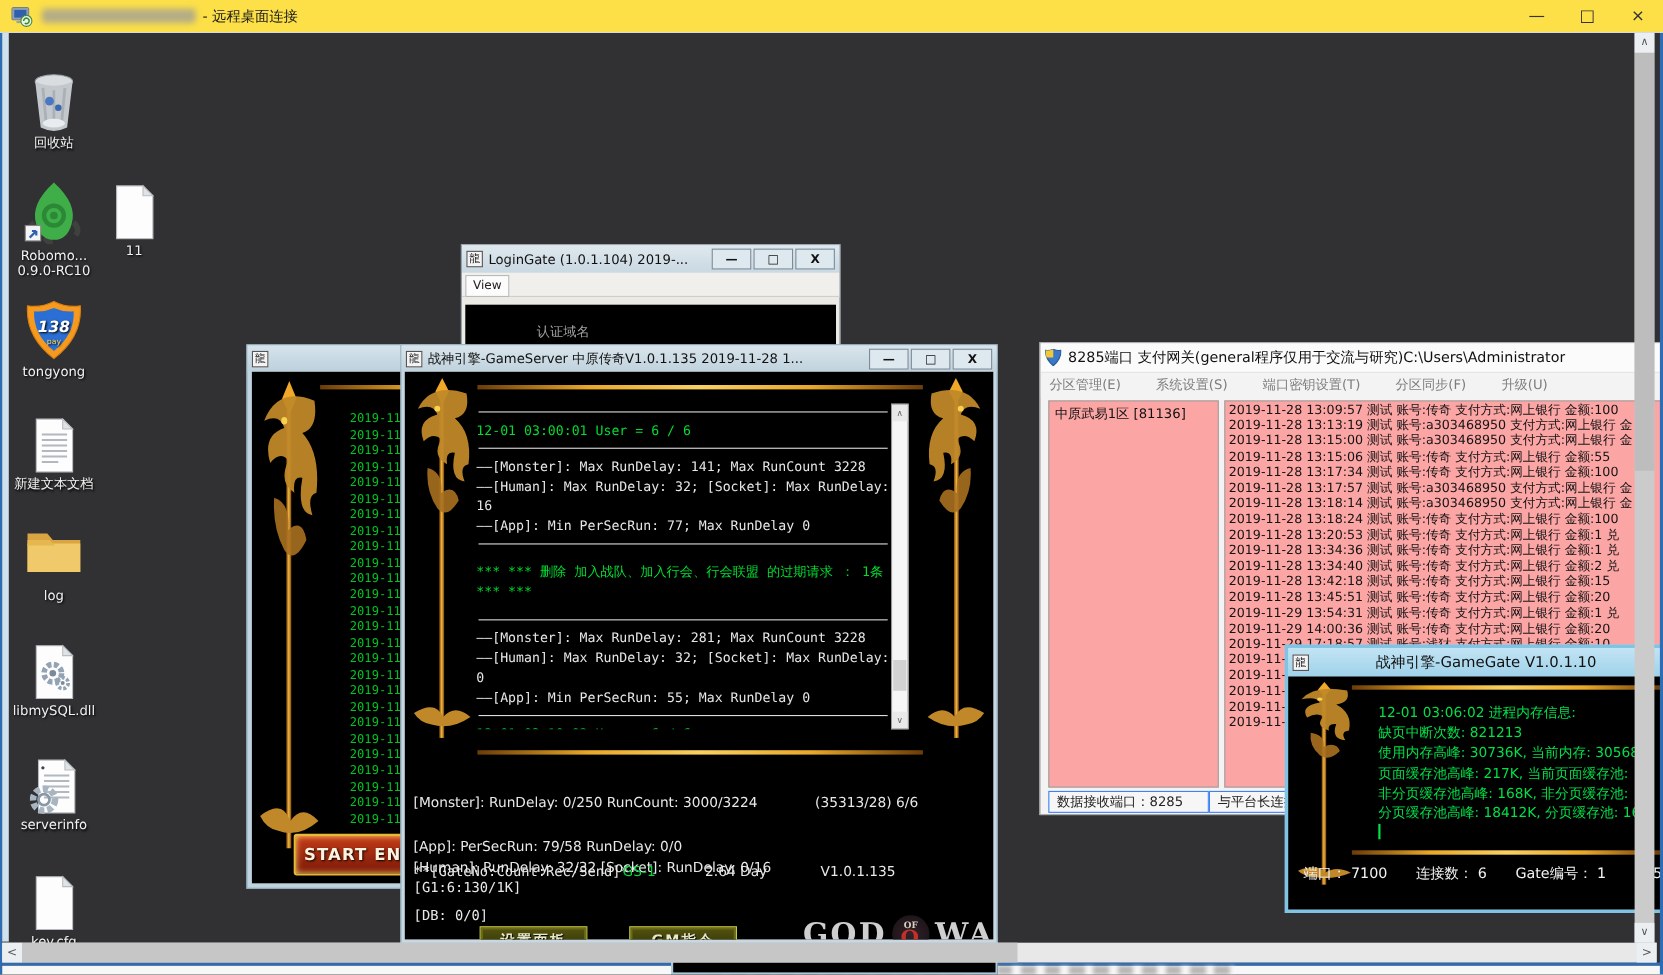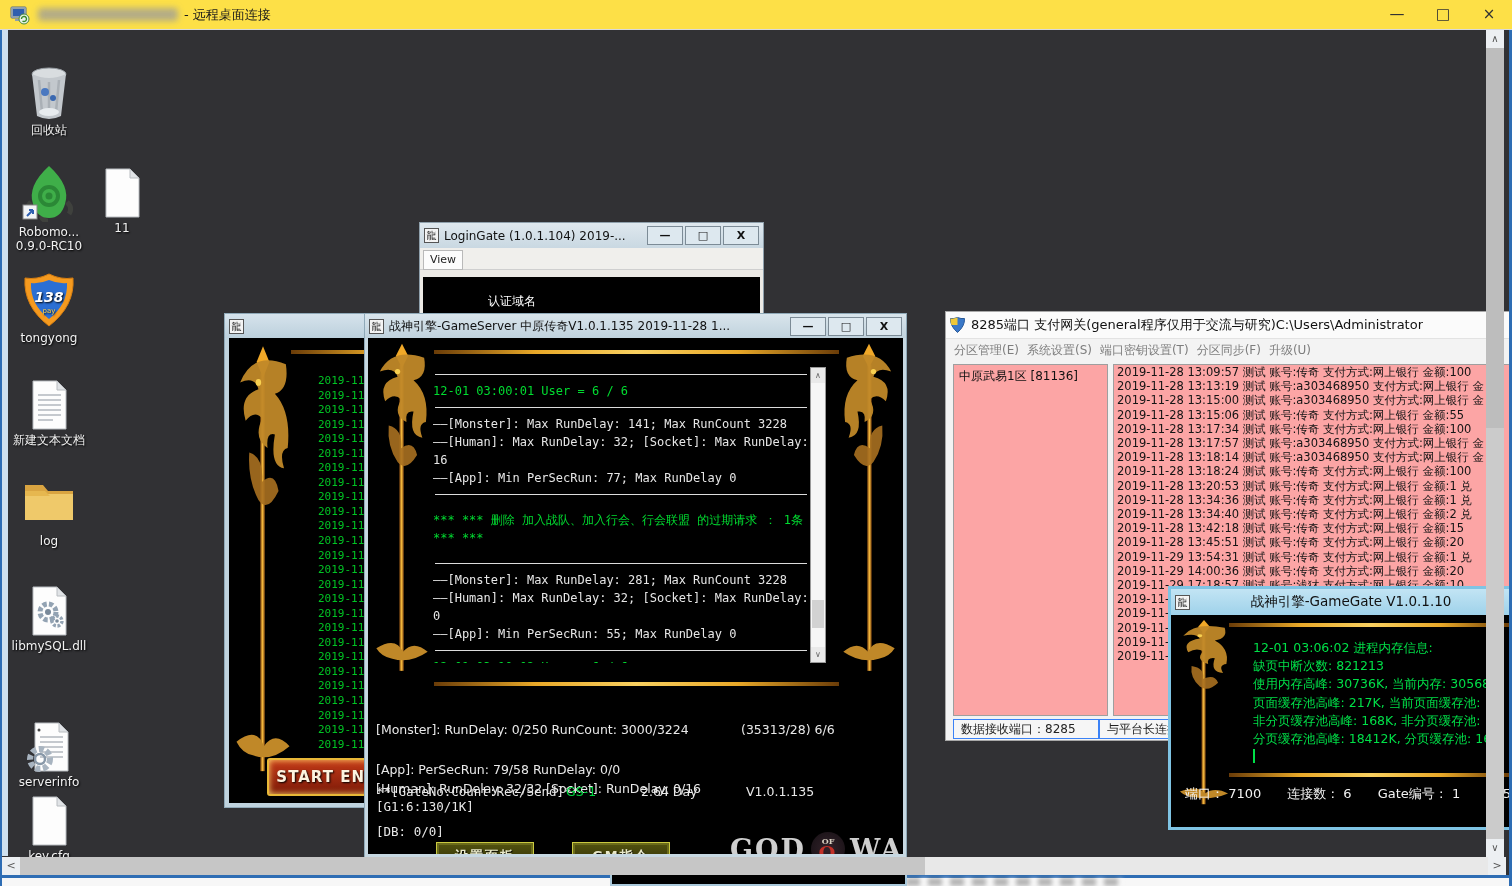--- a/index.html
+++ b/index.html
@@ -61,21 +61,21 @@
     letter-spacing:1px; text-align:center; line-height:34px; text-shadow:1px 1px 2px #000; }
 
   
   .lg-win { left:417px; top:192px; width:345px; height:120px; background:#eceae5;
     border:1px solid #8fa0ac; z-index:4; }
   .lg-tb { height:25px; background:linear-gradient(#dfe8ee,#c9d8e2); }
   .lg-menu { height:22px; background:#f0efec; border-bottom:1px solid #cfcfcf; position:relative; }
   .lg-view { position:absolute; left:3px; top:2px; width:40px; height:20px; background:#fcfcfc;
     border:1px solid #b9b9b9; font-size:11px; text-align:center; line-height:18px; color:#222; }
   .lg-console { position:absolute; left:3px; top:54px; right:3px; height:63px; background:#000;
-    color:#ffffff; font-size:12px; }
+    color:#a3a3a3; font-size:12px; }
   .lg-text { position:absolute; left:65px; top:16px; }
 
   
   .strip-win { left:608px; top:822px; width:297px; height:34px; background:#000;
     border:2px solid #a9c8da; z-index:4; }
 
   
   .gs-win { left:362px; top:283px; width:543px; height:545px; background:#c7d8e2;
     border:1px solid #8fa9b8; z-index:10; }
   .gs-tb { height:24px; background:linear-gradient(#d9e5ec,#c0d2dd); }
@@ -111,21 +111,21 @@
     display:flex; flex-direction:column; align-items:center; justify-content:center; margin:0 5px; }
   .gow-of { font-size:8px; color:#d8d0c0; line-height:8px; letter-spacing:0; }
   .gow-om { color:#c23028; font-size:19px; line-height:17px; }
 
   
   .pg-win { left:943px; top:281px; width:569px; height:430px; background:#f3f3f3;
     border:1px solid #a8a8a8; z-index:8; overflow:hidden; }
   .pg-tb { height:27px; background:#fbfbfb; border-bottom:1px solid #e3e3e3; font-size:13px; }
   .pg-title { white-space:nowrap; overflow:hidden; }
   .pg-menu { height:22px; display:flex; align-items:center; font-size:12px; color:#7d7d7d;
-    padding-left:8px; gap:8px; background:#f3f3f3; }
+    padding-left:8px; gap:32px; background:#f3f3f3; }
   .pg-panel { position:absolute; background:#fca5a5; border:1px solid #9f9f9f; overflow:hidden; }
   .pg-left { left:7px; top:52px; width:155px; height:352px; font-size:12px; color:#111; padding:3px 5px; }
   .pg-right { left:167px; top:52px; width:400px; height:352px; }
   .pg-row { white-space:nowrap; overflow:hidden; font-size:11.5px; line-height:14.2px;
     color:#141414; padding-left:3px; }
   .pg-status { position:absolute; left:7px; top:407px; height:20px; display:flex; font-size:12px; color:#222; }
   .pg-cell { border:1px solid #3b82f6; background:#f6f6f6; padding:1px 7px; line-height:16px;
     white-space:nowrap; }
 
   
@@ -248,21 +248,21 @@
 
   <div class="dicon" style="left:2px; top:450px;">
     <svg viewBox="0 0 52 42" width="52" height="42">
       <path d="M2,5 L20,5 L25,11 L50,11 L50,40 L2,40 Z" fill="#d9a441"></path>
       <path d="M2,14 L50,14 L50,40 L2,40 Z" fill="#efc96a"></path>
       <path d="M2,11 L22,11 L27,16 L2,16 Z" fill="#e6b74f"></path>
     </svg>
     <div class="dlabel" style="margin-top:12px;">log</div>
   </div>
 
-  <div class="dicon" style="left:2px; top:692px;">
+  <div class="dicon" style="left:2px; top:660px;">
     <svg viewBox="0 0 44 50" width="44" height="50">
       <path d="M8,1 L32,1 L41,10 L41,49 L8,49 Z" fill="#fdfdfd" stroke="#b8bcc0"></path>
       <path d="M32,1 L32,10 L41,10 Z" fill="#e0e3e6" stroke="#b8bcc0"></path>
       <path d="M13,15 H36 M13,20 H36 M13,25 H36 M13,30 H36 M13,35 H36" stroke="#b2b8be" stroke-width="1.6"></path>
       <circle cx="12" cy="8" r="1.5" fill="#444"></circle>
       <circle cx="13" cy="37" r="10" fill="none" stroke="#a8b4c0" stroke-width="6" stroke-dasharray="5 2.6"></circle>
       <circle cx="13" cy="37" r="5" fill="none" stroke="#8898a8" stroke-width="2.5"></circle>
     </svg>
     <div class="dlabel">serverinfo</div>
   </div>

